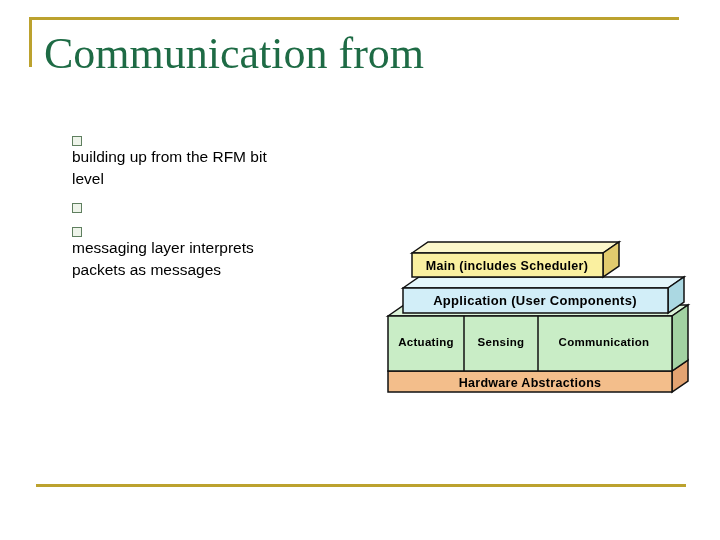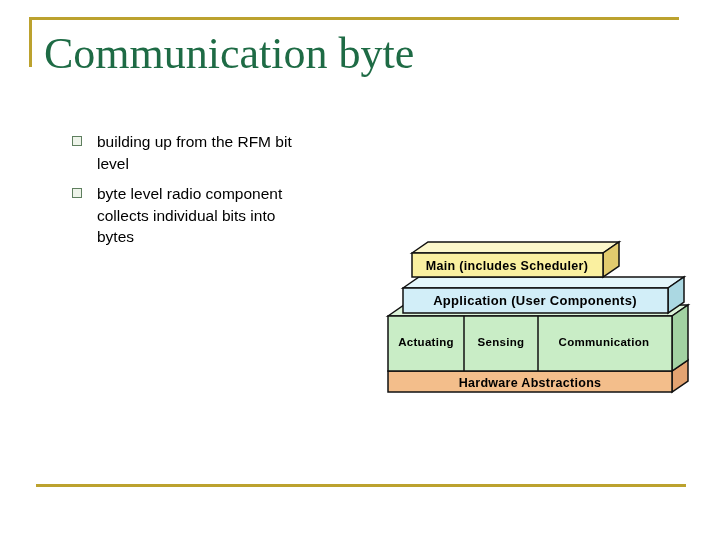--- a/index.html
+++ b/index.html
@@ -29,20 +29,21 @@
 
   #bullet-list {
     position: absolute;
     left: 72px; top: 131px;
     width: 286px;
   }
   .bullet-item {
     display: flex;
     align-items: flex-start;
     margin-bottom: 9px;
+    flex-direction: column;
   }
   .bullet-sq {
     flex: none;
     width: 8px; height: 8px;
     margin: 5px 15px 0 0;
     border: 1px solid #5F7F5F;
     background: #EEF4EA;
   }
   .bullet-text {
     font-size: 15.5px;
@@ -69,33 +70,35 @@
     letter-spacing: 0.3px;
   }
 </style>
 </head>
 <body>
 
 <div class="gold-line" id="top-line"></div>
 <div class="gold-line" id="left-tick"></div>
 <div class="gold-line" id="bottom-line"></div>
 
-<h1 id="slide-title">Communication byte</h1>
+<h1 id="slide-title">Communication from</h1>
 
 <div id="bullet-list">
   <div class="bullet-item">
     <span class="bullet-sq"></span>
     <span class="bullet-text">building up from the RFM bit
 level</span>
   </div>
   <div class="bullet-item">
     <span class="bullet-sq"></span>
-    <span class="bullet-text">byte level radio component
-collects individual bits into
-bytes</span>
+  </div>
+  <div class="bullet-item">
+    <span class="bullet-sq"></span>
+    <span class="bullet-text">messaging layer interprets
+packets as messages</span>
   </div>
 </div>
 
 <svg id="stack-diagram" viewBox="383 236 312 162" xmlns="http://www.w3.org/2000/svg">
 
   <g>
     <polygon class="face" points="672,371 688,360 688,381 672,392" fill="#E3A371"></polygon>
     <rect class="face" x="388" y="371" width="284" height="21" fill="#F3BE8B"></rect>
   </g>
 

